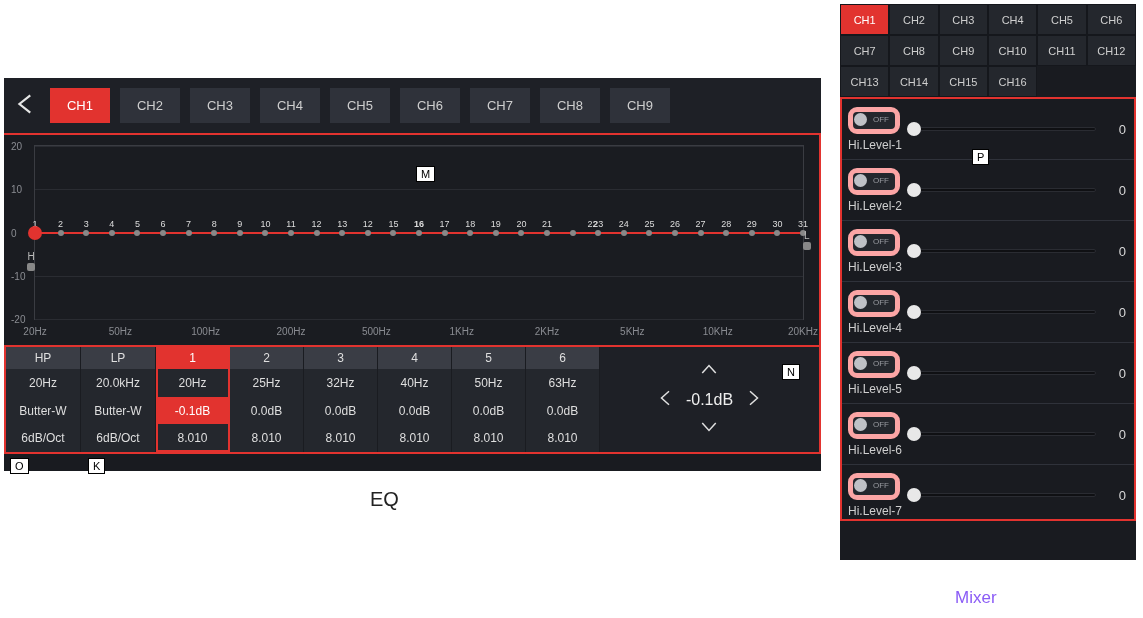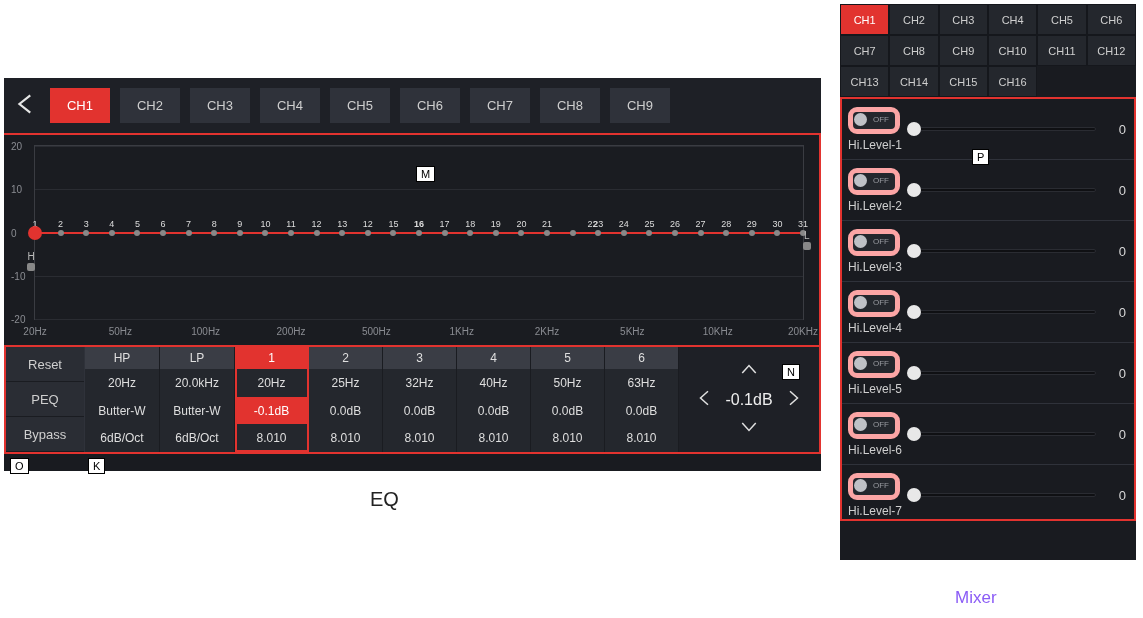--- a/index.html
+++ b/index.html
@@ -309,25 +309,20 @@
         <div class="dot-num" style="left: 100%; top: 50%;">31</div>
         <div class="red-node" style="left: 0%; top: 50%;"></div>
         <div class="h-node" style="left: -0.5%; top: 70%;"></div>
         <div class="h-label" style="left: -0.5%; top: 70%;">H</div>
         <div class="l-node" style="left: 100.5%; top: 58%;"></div>
         <div class="l-label" style="left: 100.5%; top: 58%;">L</div>
       </div>
   </div>
 
   <div class="bottom-row">
-    <div class="left-btns">
-      <div class="lb">Reset</div>
-      <div class="lb">PEQ</div>
-      <div class="lb">Bypass</div>
-    </div>
     <div class="filter-cols">
       <div class="filter-col">
         <div class="hdr">HP</div>
         <div class="cell">20Hz</div>
         <div class="cell">Butter-W</div>
         <div class="cell">6dB/Oct</div>
       </div>
       <div class="filter-col">
         <div class="hdr">LP</div>
         <div class="cell">20.0kHz</div>

